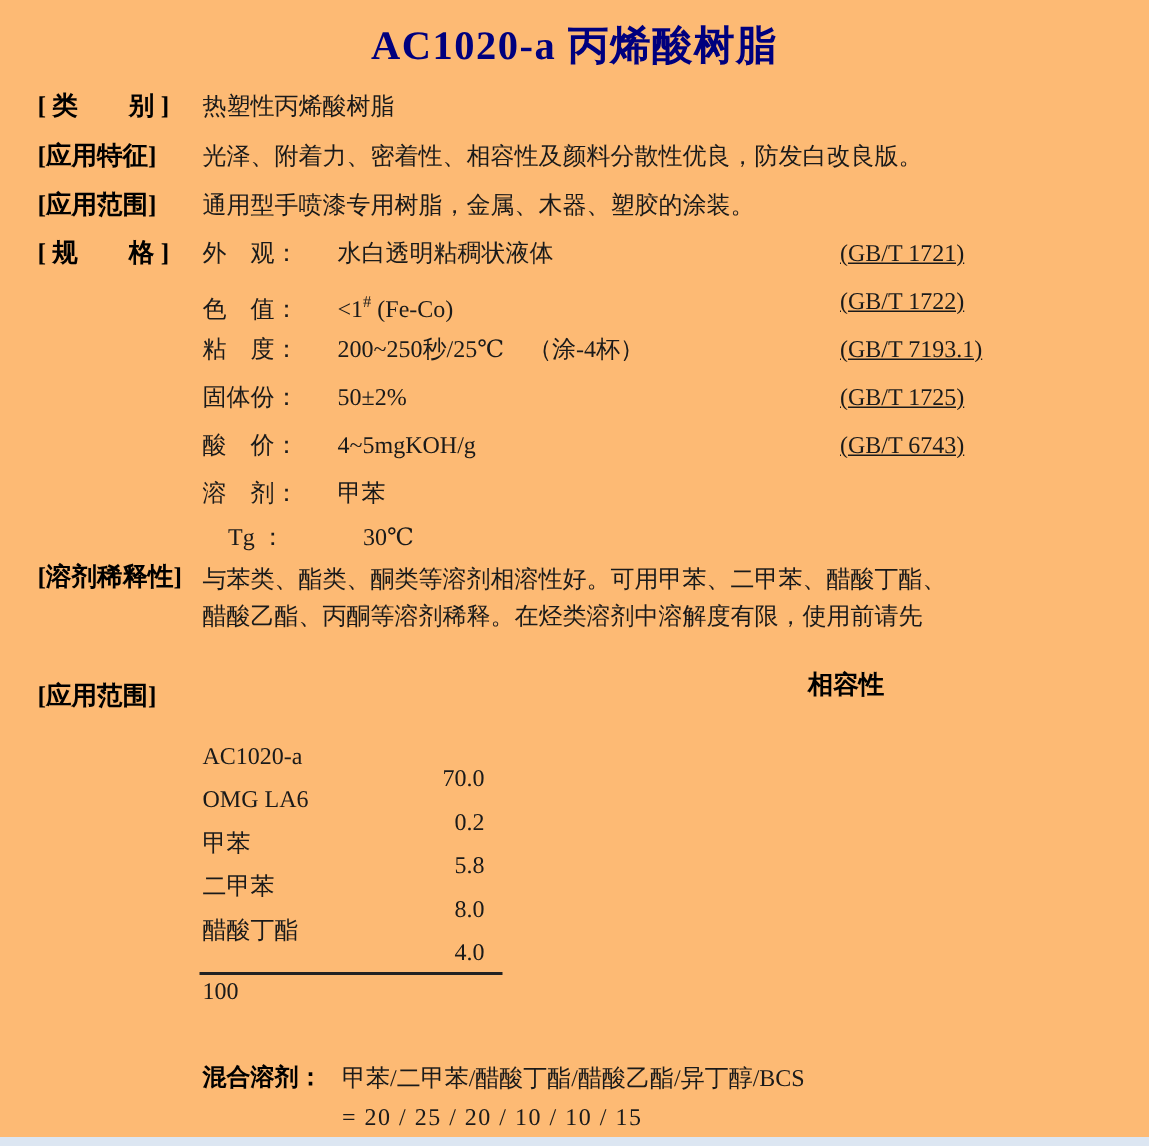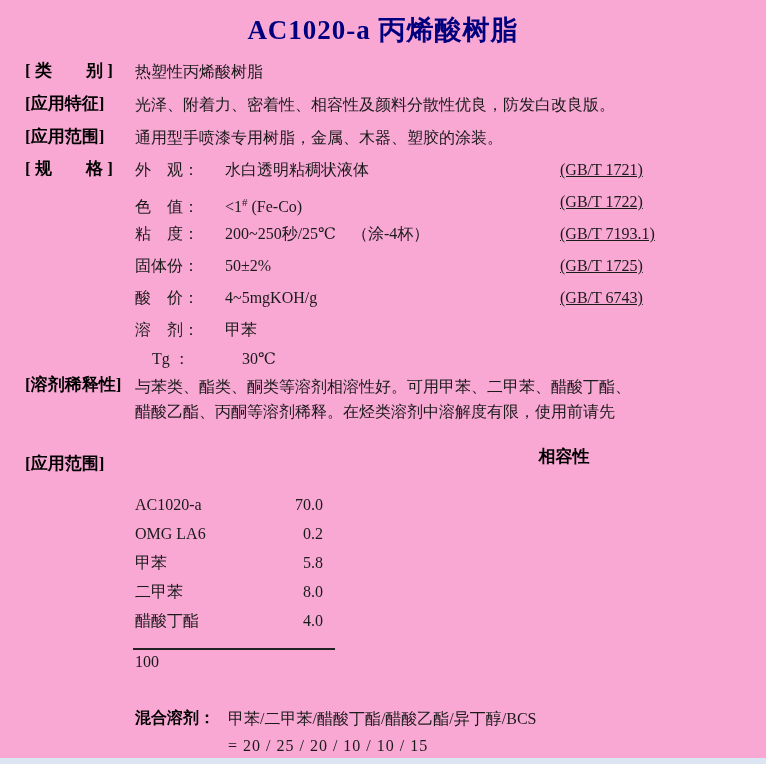--- a/index.html
+++ b/index.html
@@ -1,19 +1,19 @@
 <!DOCTYPE html>
 <html><head>
 <meta charset="utf-8">
 <style>
   html,body{margin:0;padding:0;background:#fff;}
   .page{
     position:relative;
     width:766px;height:764px;
-    background:#f9a8d4;
+    background:#fdba74;
     font-family:"Liberation Serif","DejaVu Serif",serif;
     color:#1a1a1a;
     overflow:hidden;
   }
   .doc-title{
     position:absolute;top:12px;left:0;width:766px;
     text-align:center;
     font-size:27px;font-weight:bold;
     color:#00007e;
     letter-spacing:1px;
@@ -30,21 +30,21 @@
   .spec-standard{position:absolute;left:560px;top:1px;white-space:nowrap;text-decoration:underline;}
   .tg-indent{padding-left:17px;}
   sup{font-size:11px;}
   .dilution-lines{position:absolute;left:135px;top:0;}
   .dilution-line{font-size:16px;line-height:25px;white-space:nowrap;}
   .formula-list{position:absolute;left:135px;top:493px;width:200px;}
   .formula-item{
     display:flex;justify-content:space-between;
     height:29px;font-size:16px;line-height:24px;
   }
-  .formula-item .val{padding-right:12px;}
+  .formula-item .val{padding-right:12px;margin-top:15px;}
   .formula-underline{
     position:absolute;left:133px;top:648px;width:202px;
     border-top:2px solid #222;height:0;
   }
   .formula-total{
     position:absolute;left:135px;top:653px;width:200px;
     padding-right:12px;box-sizing:border-box;
     font-size:16px;
   }
   .compat-title{

